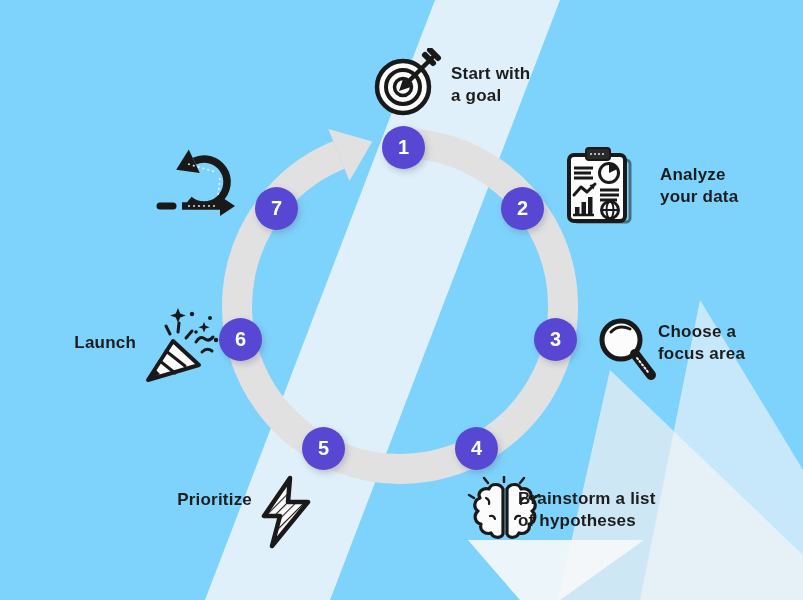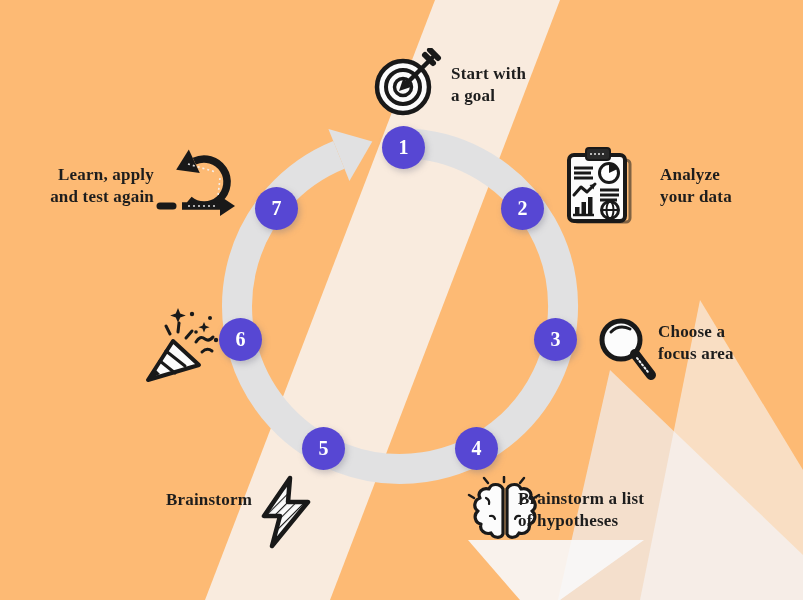--- a/index.html
+++ b/index.html
@@ -6,22 +6,21 @@
   html, body { width: 803px; height: 600px; }
   body {
     font-family: "Liberation Sans", sans-serif;
     background: #f4f4f5;
     overflow: hidden;
   }
   .stage {
     position: relative;
     width: 803px;
     height: 600px;
-    background: #fdba74;
-    font-family: Liberation Serif, serif;
+    background: #7dd3fc;
   }
   .bg-layer, .ring-layer {
     position: absolute;
     left: 0; top: 0;
     width: 803px; height: 600px;
   }
   .step-label {
     position: absolute;
     font-size: 17px;
     font-weight: bold;
@@ -134,49 +133,48 @@
 
   <svg class="step-icon" style="left:256px;top:474px" width="60" height="76" viewBox="0 0 60 76">
     <defs>
       <pattern id="hatchP" width="6" height="6" patternTransform="rotate(45)" patternUnits="userSpaceOnUse">
         <rect width="6" height="6" fill="#fbfbfb"></rect>
         <line x1="0" y1="0" x2="0" y2="6" stroke="#1a1a1a" stroke-width="2.2"></line>
       </pattern>
     </defs>
     <polygon points="34,4 8,42 24,42 16,72 52,28 32,28" fill="url(#hatchP)" stroke="#191919" stroke-width="4.5" stroke-linejoin="round"></polygon>
   </svg>
-  <div class="step-label align-right" style="left:140px;top:489px;width:112px">Brainstorm</div>
+  <div class="step-label align-right" style="left:140px;top:489px;width:112px">Prioritize</div>
   <div class="num-badge" style="left:302px;top:427px">5</div>
 
   <svg class="step-icon" style="left:140px;top:304px" width="84" height="84" viewBox="0 0 84 84">
     <polygon points="8,76 33,37 59,61" fill="#fcfcfc" stroke="#191919" stroke-width="4" stroke-linejoin="round"></polygon>
     <polygon points="8,76 15,65 20,70" fill="#191919"></polygon>
     <line x1="20" y1="57" x2="35" y2="69" stroke="#191919" stroke-width="3" stroke-linecap="round"></line>
     <line x1="26" y1="47" x2="45" y2="62" stroke="#191919" stroke-width="3" stroke-linecap="round"></line>
     <line x1="30" y1="30" x2="26" y2="22" stroke="#191919" stroke-width="3" stroke-linecap="round"></line>
     <line x1="38" y1="28" x2="39" y2="19" stroke="#191919" stroke-width="3" stroke-linecap="round"></line>
     <line x1="46" y1="34" x2="52" y2="27" stroke="#191919" stroke-width="3" stroke-linecap="round"></line>
     <path d="M38,4 l2.2,5.4 5.6,2 -5.6,2 -2.2,5.4 -2.2,-5.4 -5.6,-2 5.6,-2 z" fill="#191919"></path>
     <path d="M64,18 l1.6,3.8 4,1.4 -4,1.4 -1.6,3.8 -1.6,-3.8 -4,-1.4 4,-1.4 z" fill="#191919"></path>
     <circle cx="52" cy="10" r="2.2" fill="#191919"></circle>
     <circle cx="70" cy="14" r="2" fill="#191919"></circle>
     <circle cx="76" cy="36" r="2.2" fill="#191919"></circle>
     <circle cx="56" cy="28" r="1.8" fill="#191919"></circle>
     <path d="M56,38 q4,-7 9,-3 q4,3 8,-2" fill="none" stroke="#191919" stroke-width="3" stroke-linecap="round"></path>
     <path d="M62,48 q5,-5 10,-1" fill="none" stroke="#191919" stroke-width="3" stroke-linecap="round"></path>
   </svg>
+  <div class="step-label align-right" style="left:30px;top:332px;width:106px">Launch</div>
   <div class="num-badge" style="left:219px;top:318px">6</div>
 
   <svg class="step-icon" style="left:154px;top:148px" width="90" height="80" viewBox="0 0 90 80">
     <path d="M40.3,13.2 A23,23 0 1 1 35.2,51.6" fill="none" stroke="#191919" stroke-width="7.5"></path>
     <polygon points="22.2,21.7 45.8,25 34.8,1.4" fill="#191919"></polygon>
     <line x1="28" y1="58" x2="68" y2="58" stroke="#191919" stroke-width="7.5"></line>
     <polygon points="81,58 66,48 66,68" fill="#191919"></polygon>
     <line x1="6" y1="58" x2="19" y2="58" stroke="#191919" stroke-width="7" stroke-linecap="round"></line>
     <line x1="34" y1="16" x2="62" y2="24" stroke="#f4f4f5" stroke-width="1.6" stroke-dasharray="2,3" opacity="0.9"></line>
     <line x1="66" y1="30" x2="64" y2="48" stroke="#f4f4f5" stroke-width="1.6" stroke-dasharray="2,3" opacity="0.9"></line>
     <line x1="34" y1="58" x2="62" y2="58" stroke="#f4f4f5" stroke-width="1.6" stroke-dasharray="2,3" opacity="0.9"></line>
   </svg>
-  <div class="step-label align-right" style="left:8px;top:164px;width:146px">Learn, apply
-and test again</div>
   <div class="num-badge" style="left:255px;top:187px">7</div>
 
 </div>
 
 </body></html>

